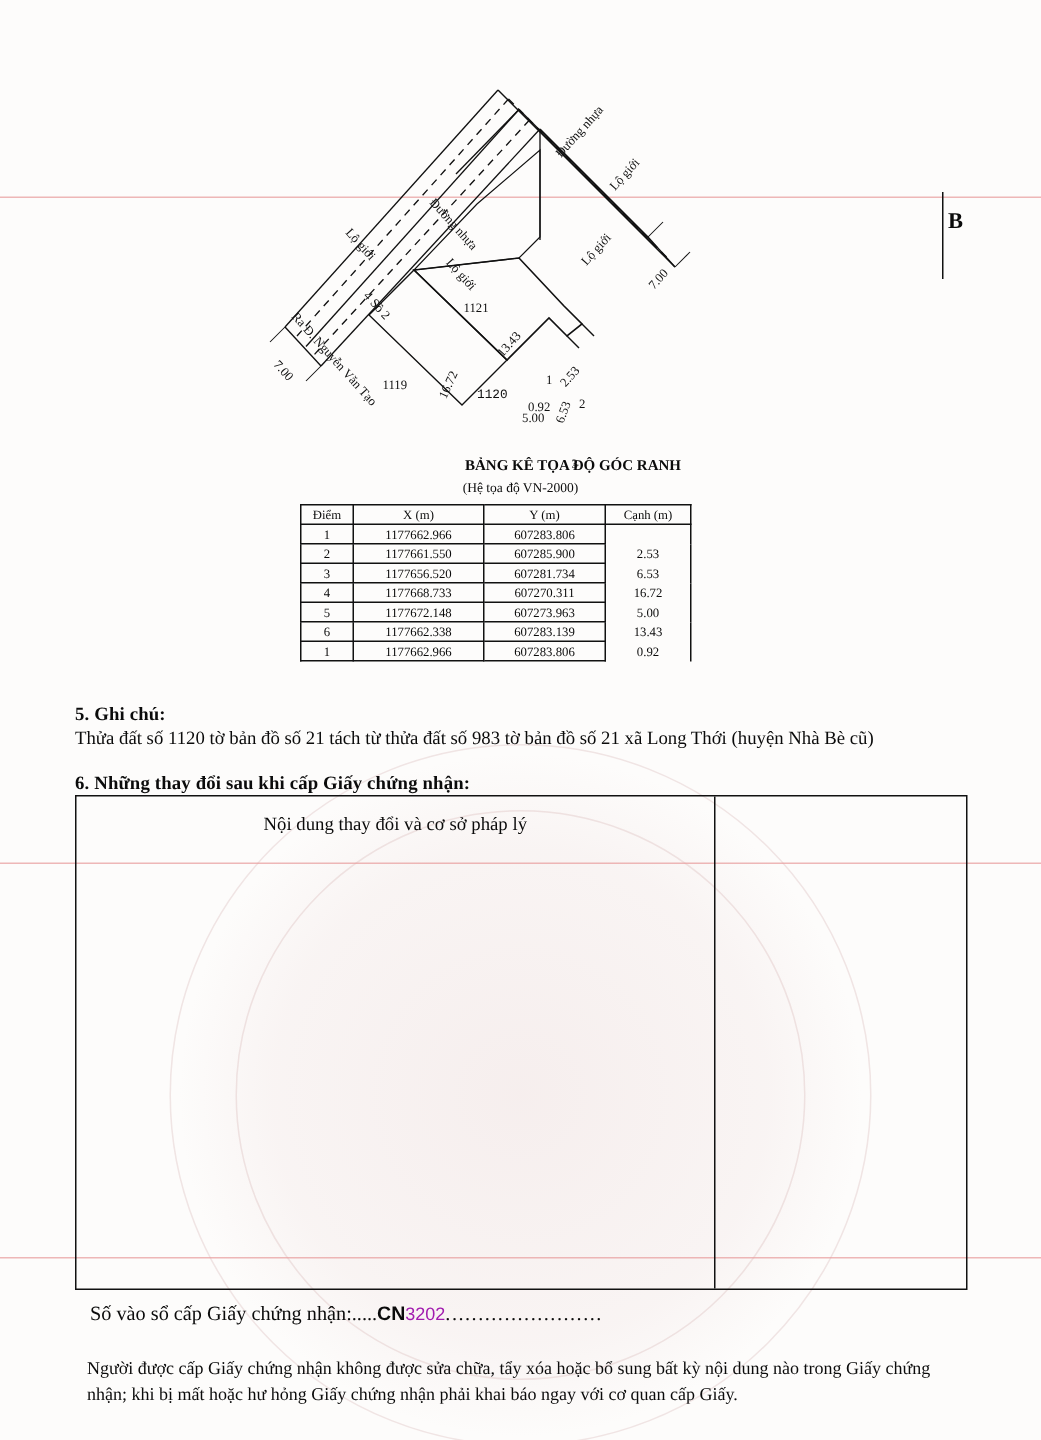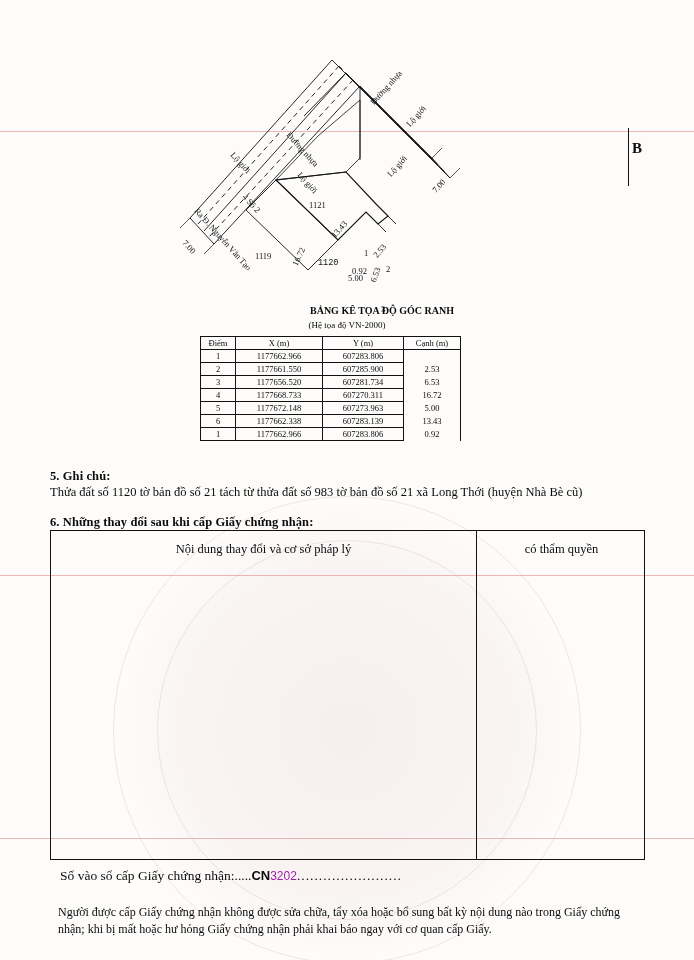--- a/index.html
+++ b/index.html
@@ -352,21 +352,20 @@
 
     <div class="sec-title" id="t5">5. Ghi chú:</div>
     <div class="note-text">Thửa đất số 1120 tờ bản đồ số 21 tách từ thửa đất số 983 tờ bản đồ số 21 xã Long Thới (huyện Nhà Bè cũ)</div>
 
     <div class="sec-title" id="t6">6. Những thay đổi sau khi cấp Giấy chứng nhận:</div>
 
     <div class="changes">
       <div class="divider"></div>
       <div class="hdr-left">Nội dung thay đổi và cơ sở pháp lý</div>
       <div class="hdr-right">
-        <div>có thẩm quyền</div>
       </div>
     </div>
 
     <div class="sonumber">
       <span>Số vào sổ cấp Giấy chứng nhận:.....</span><span class="hand">CN</span><span class="hand2">3202</span><span class="dots">........................</span>
     </div>
 
     <div class="footer">Người được cấp Giấy chứng nhận không được sửa chữa, tẩy xóa hoặc bổ sung bất kỳ nội dung nào trong Giấy chứng nhận; khi bị mất hoặc hư hỏng Giấy chứng nhận phải khai báo ngay với cơ quan cấp Giấy.</div>
 
   </div>

